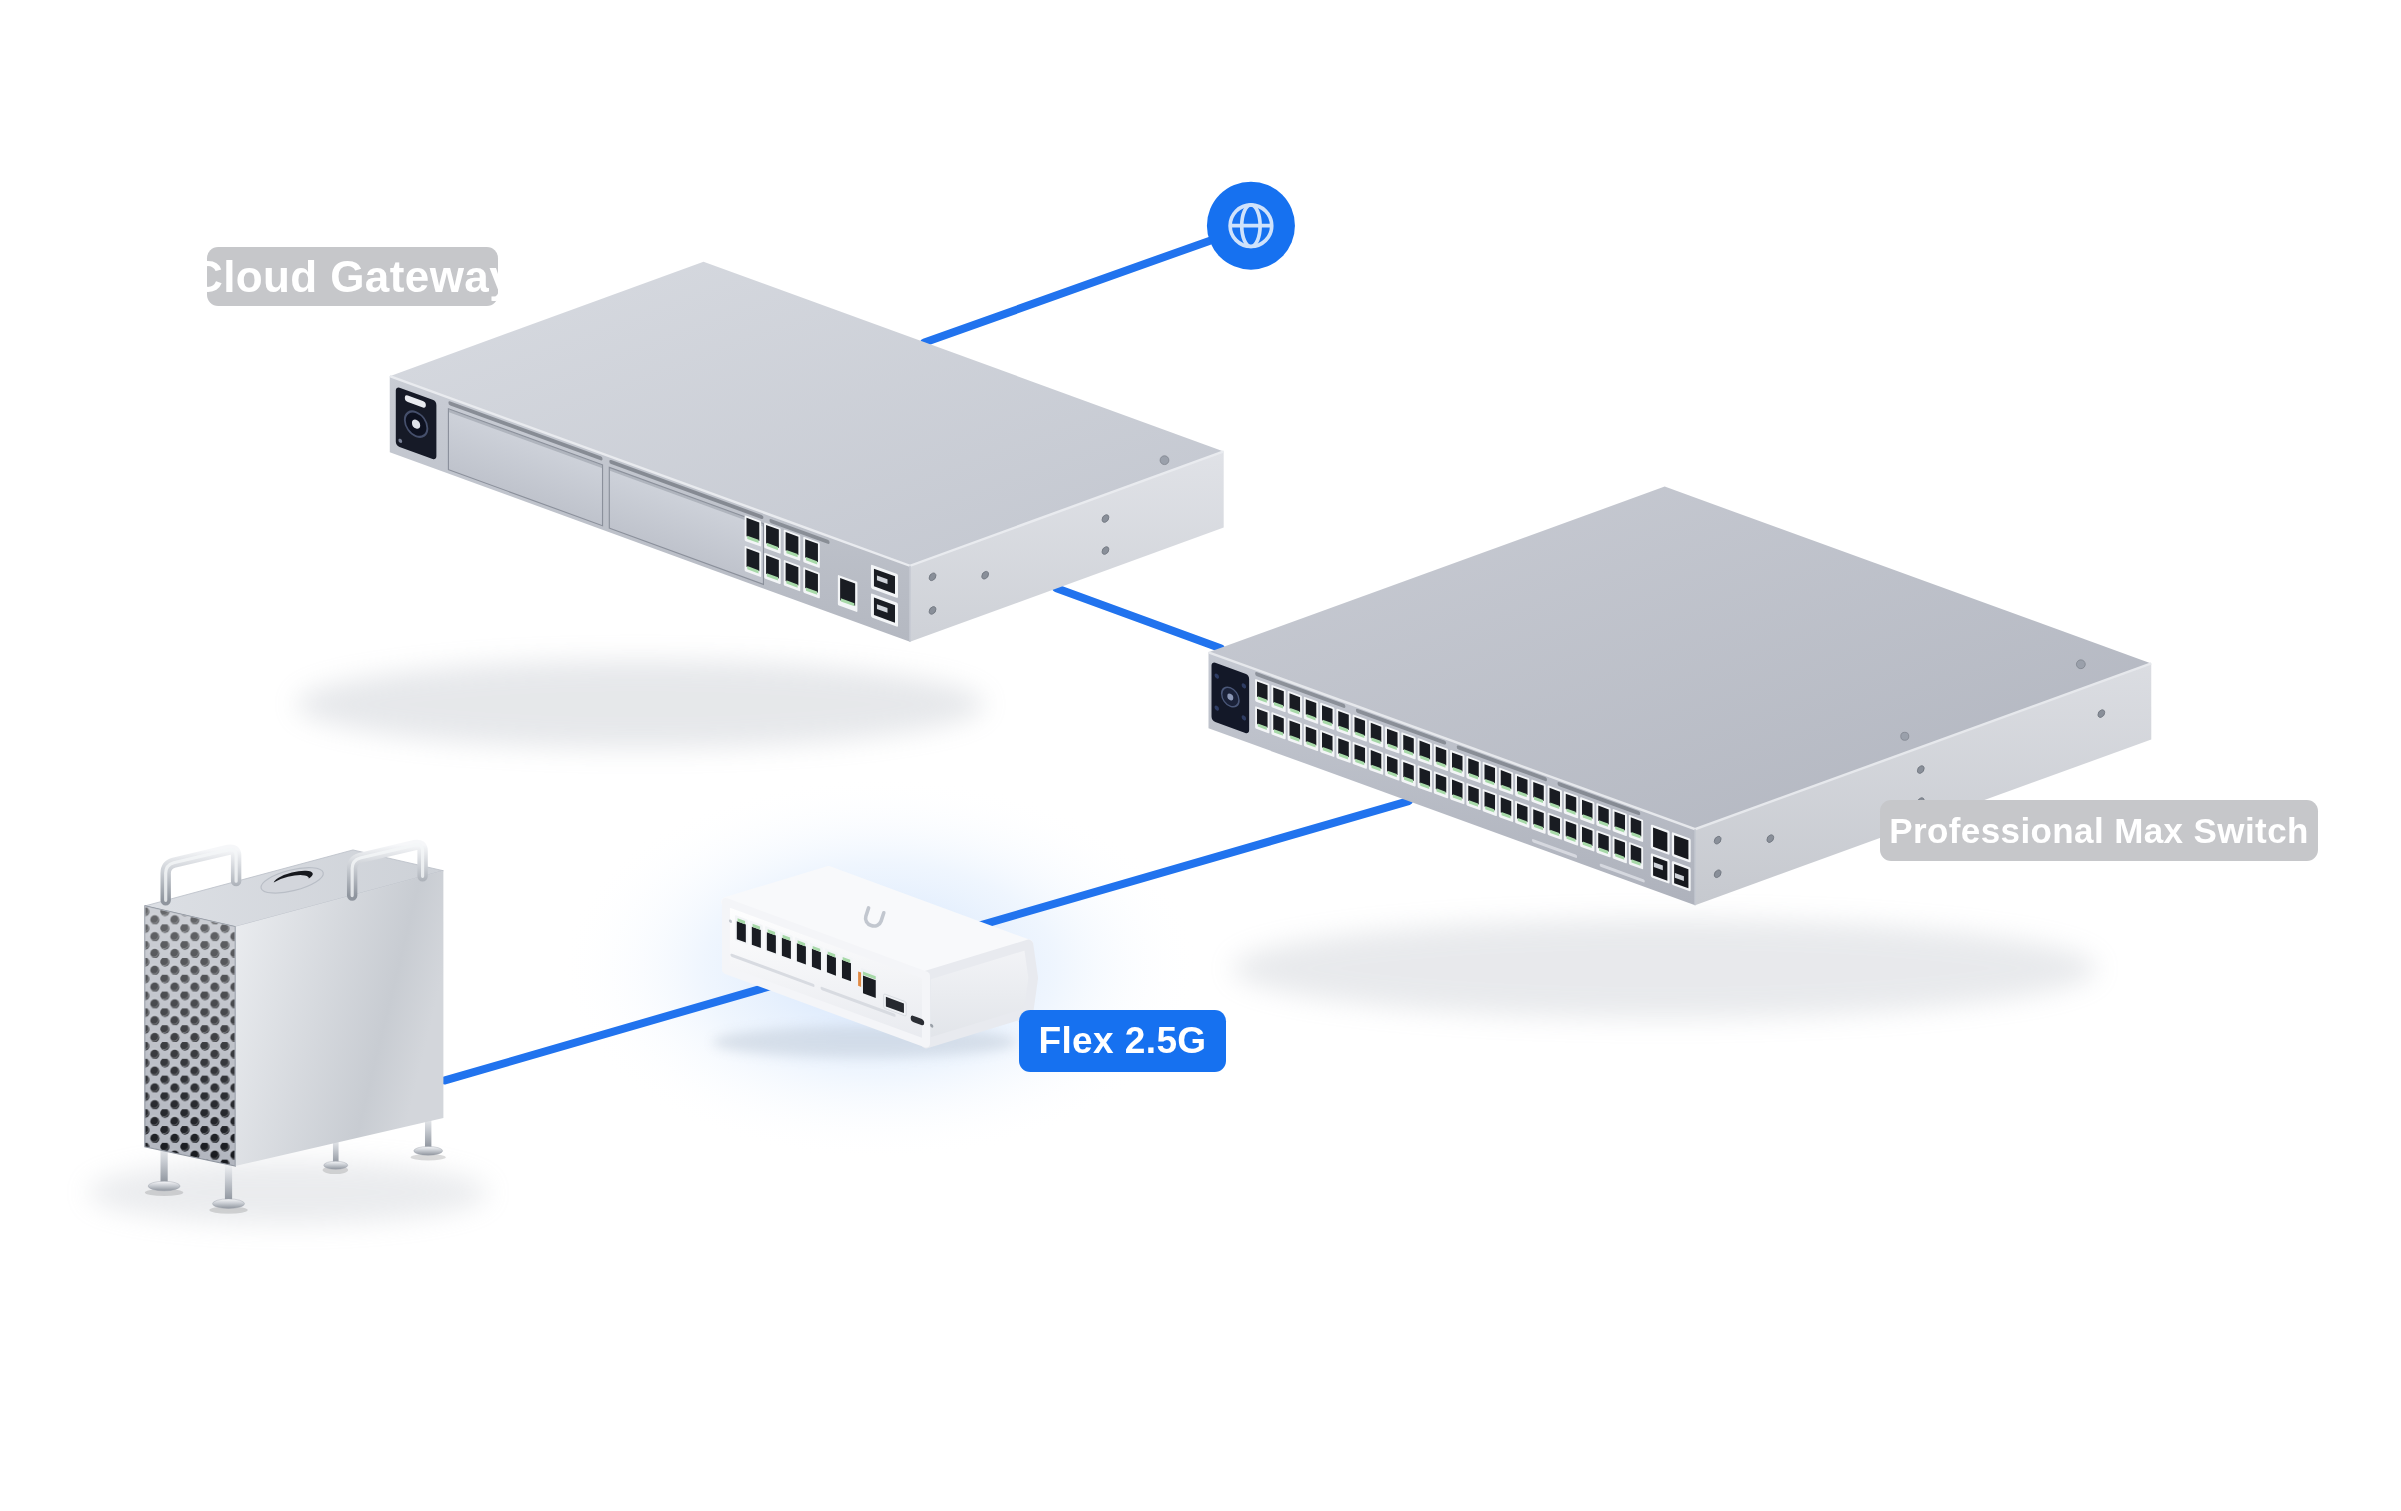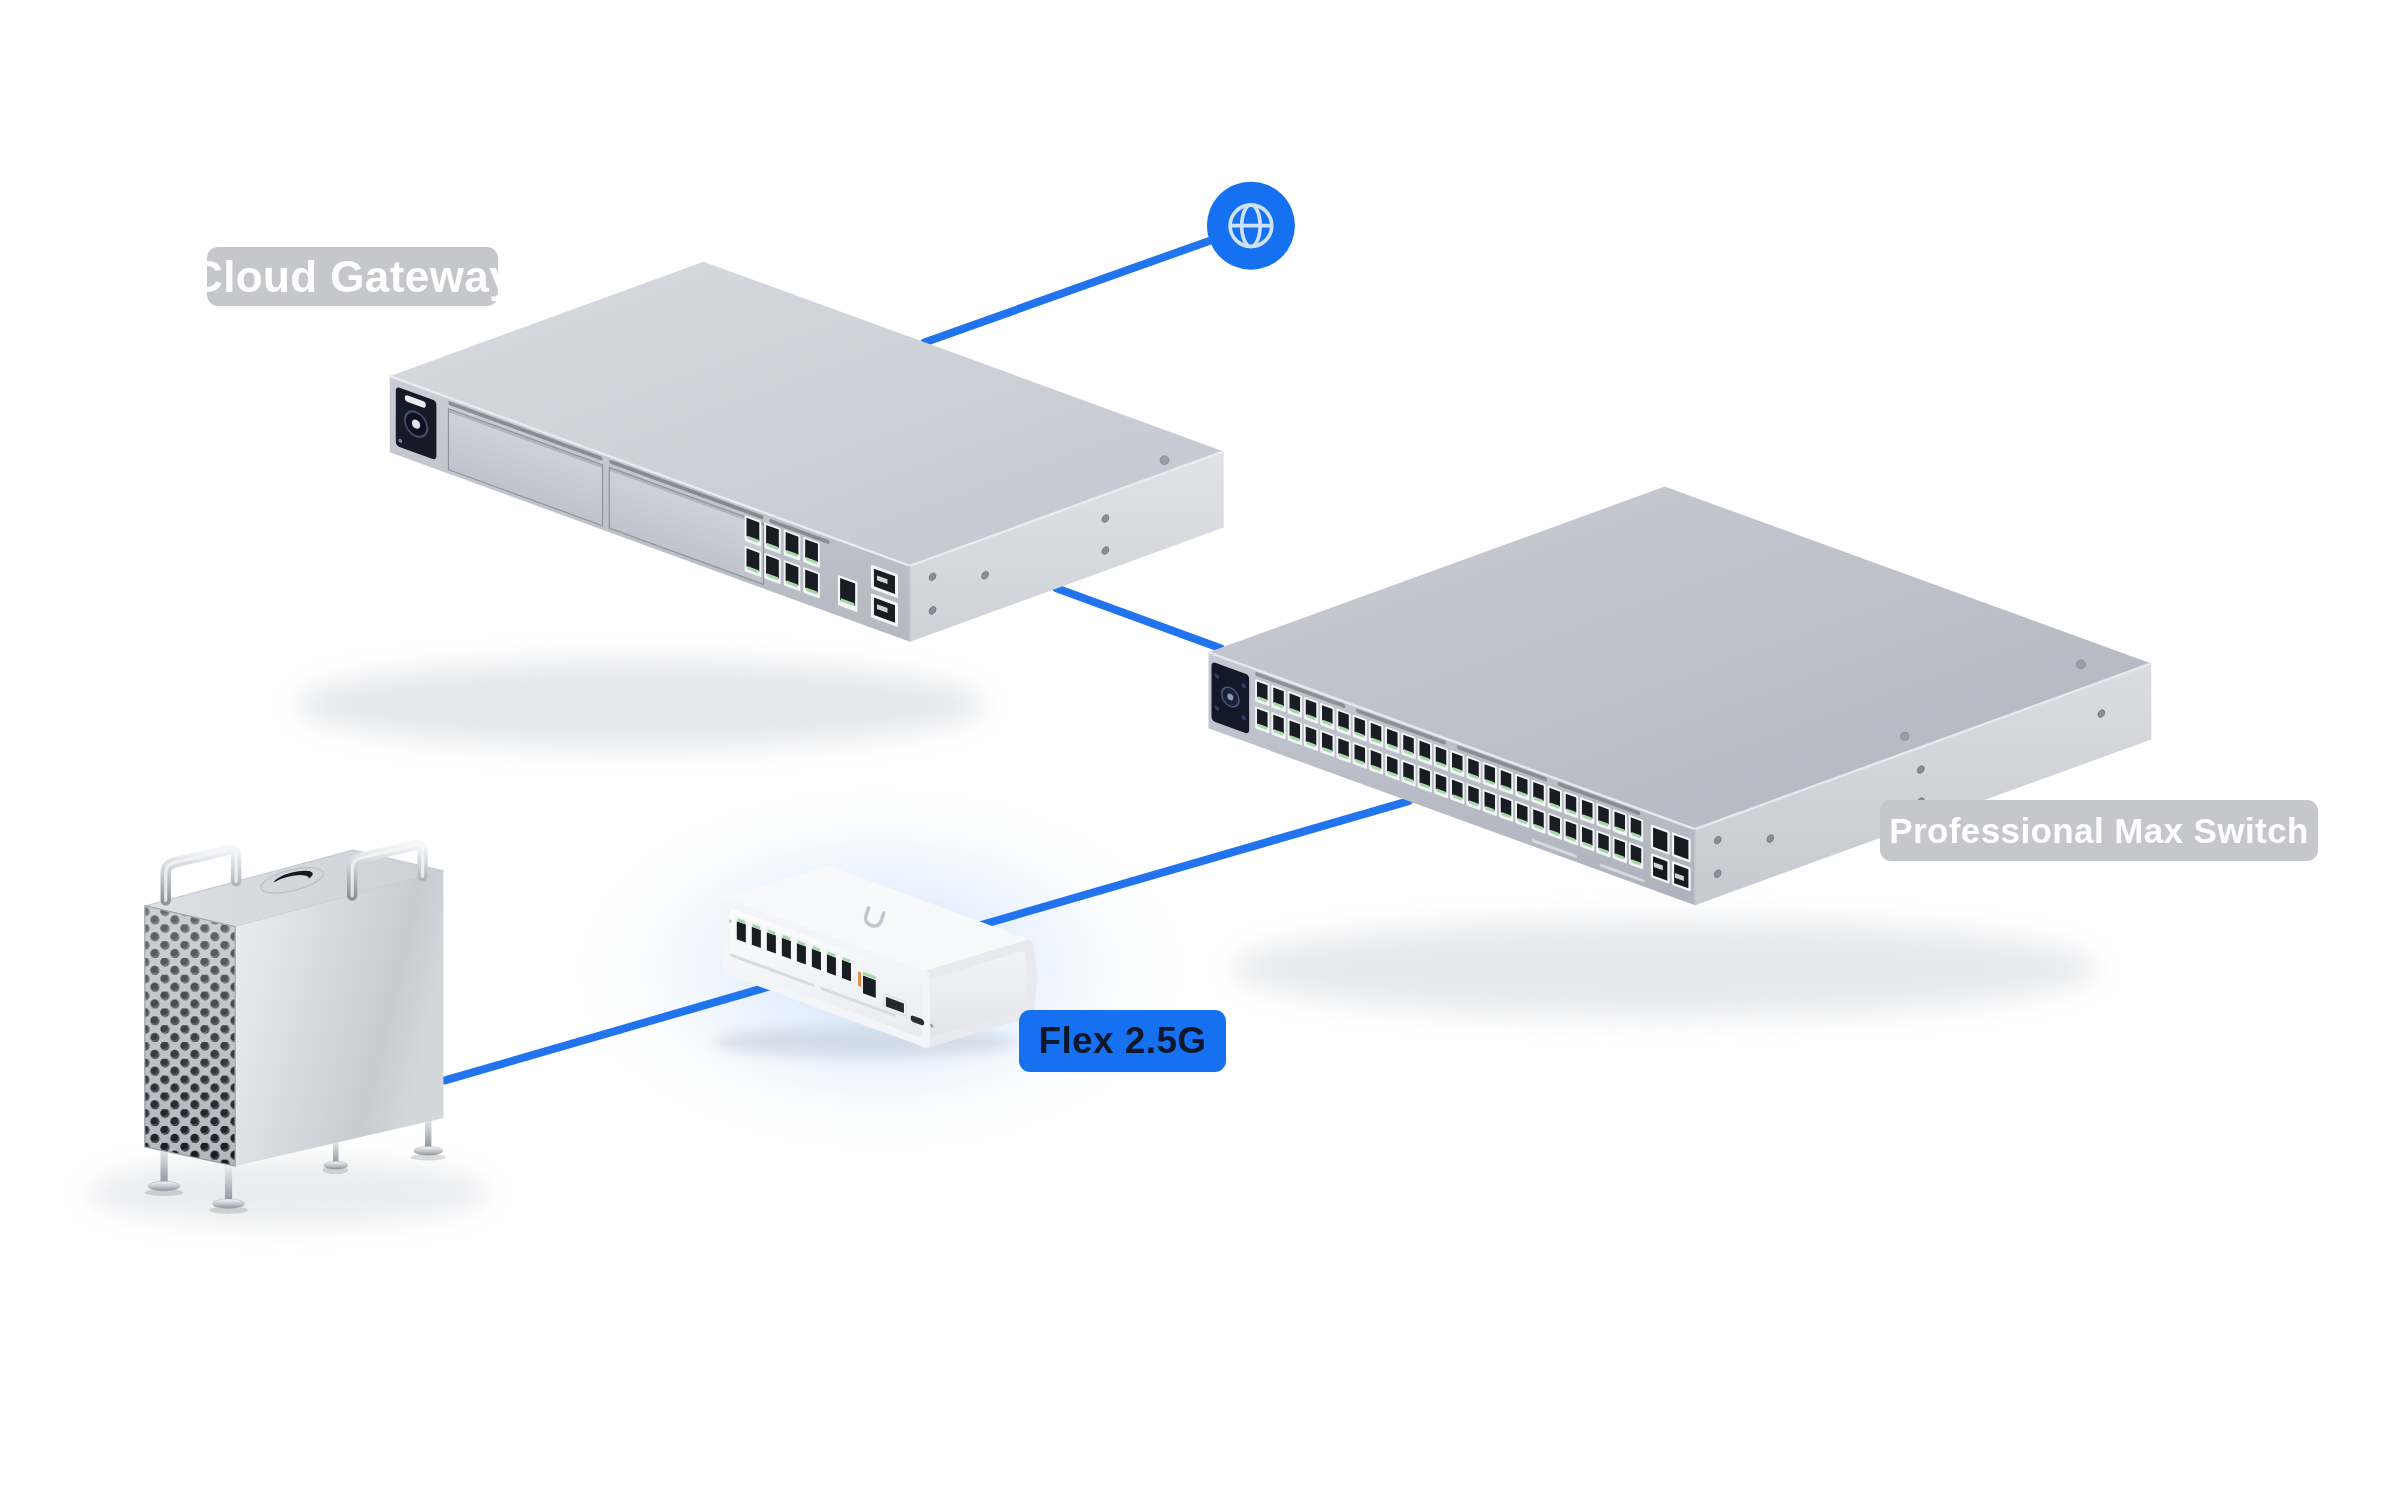--- a/index.html
+++ b/index.html
@@ -605,15 +605,15 @@
       <circle cx="274" cy="60" r="2.2" fill="#9aa0a8"></circle>
       <rect x="6" y="62" width="112" height="4" rx="2" fill="#d8dbe1"></rect>
       <rect x="126" y="62" width="100" height="4" rx="2" fill="#d8dbe1"></rect>
       <circle cx="6" cy="22" r="2" fill="#c3c8cf"></circle>
     </g>
   </g>
 </svg>
 
   <div class="badge badge-cg badge-gray" style="background: rgb(198, 199, 202); color: rgb(255, 255, 255);">Cloud Gateway</div>
   <div class="badge badge-pms badge-gray" style="background: rgb(198, 199, 202); color: rgb(255, 255, 255);">Professional Max Switch</div>
-  <div class="badge badge-fx badge-blue" style="background: rgb(22, 113, 240); color: #0f172a;">Flex 2.5G</div>
+  <div class="badge badge-fx badge-blue" style="background: rgb(22, 113, 240); color: #ffffff;">Flex 2.5G</div>
 </div>
 
 
 </body></html>

